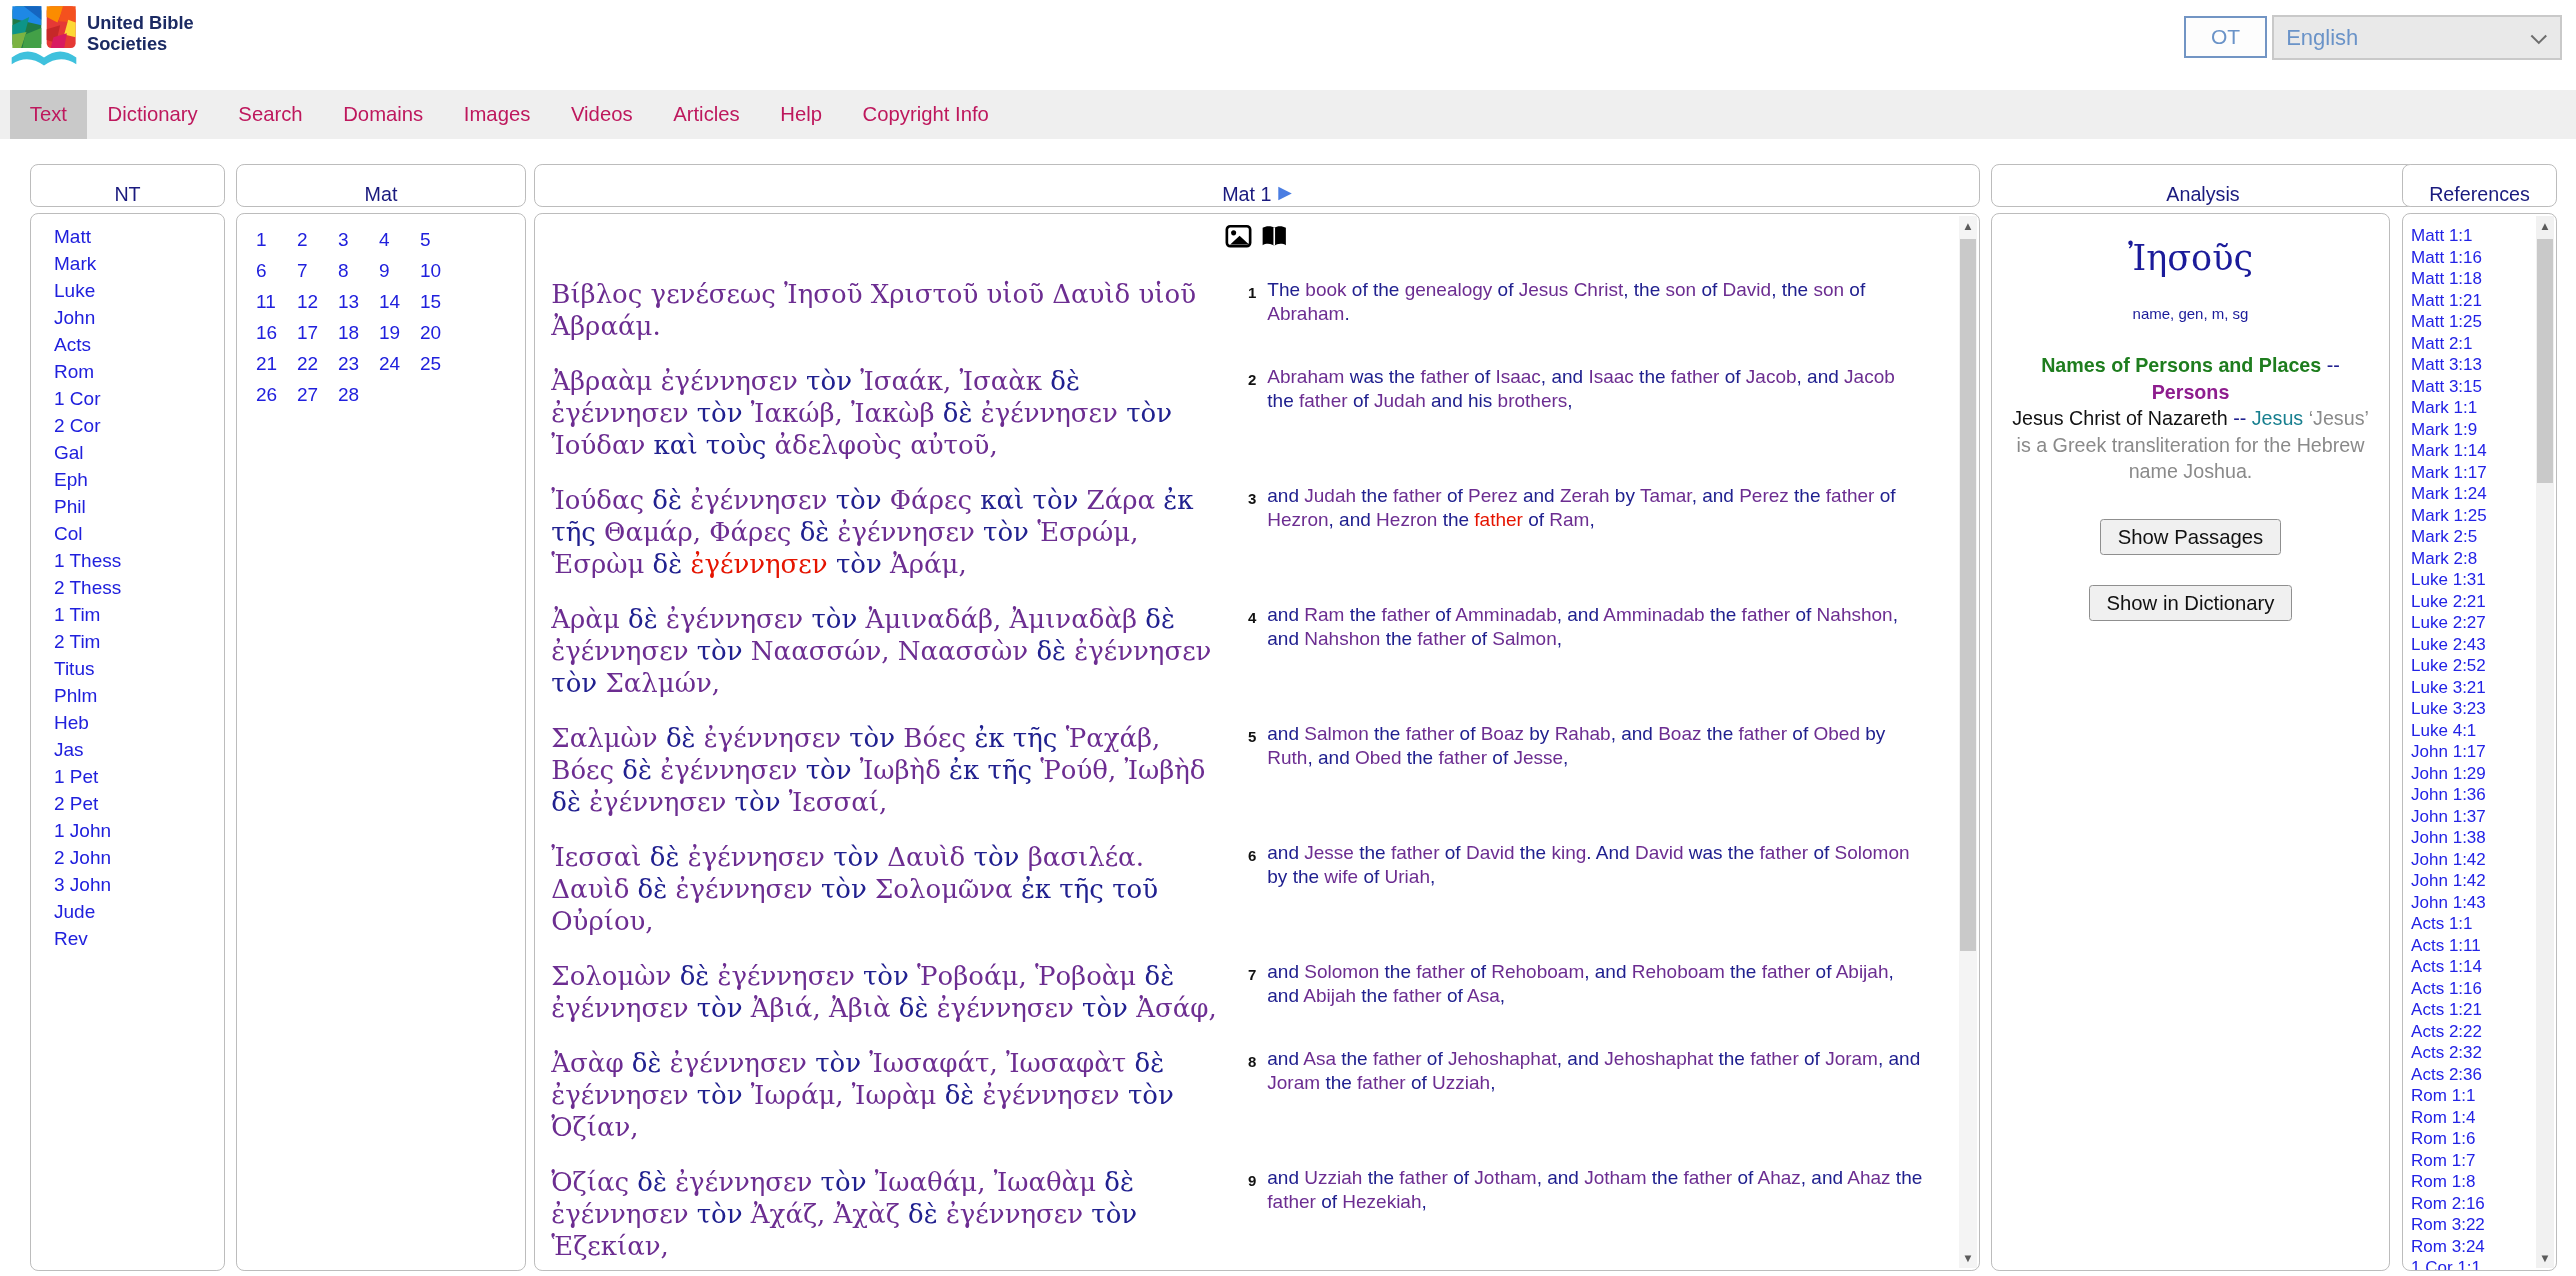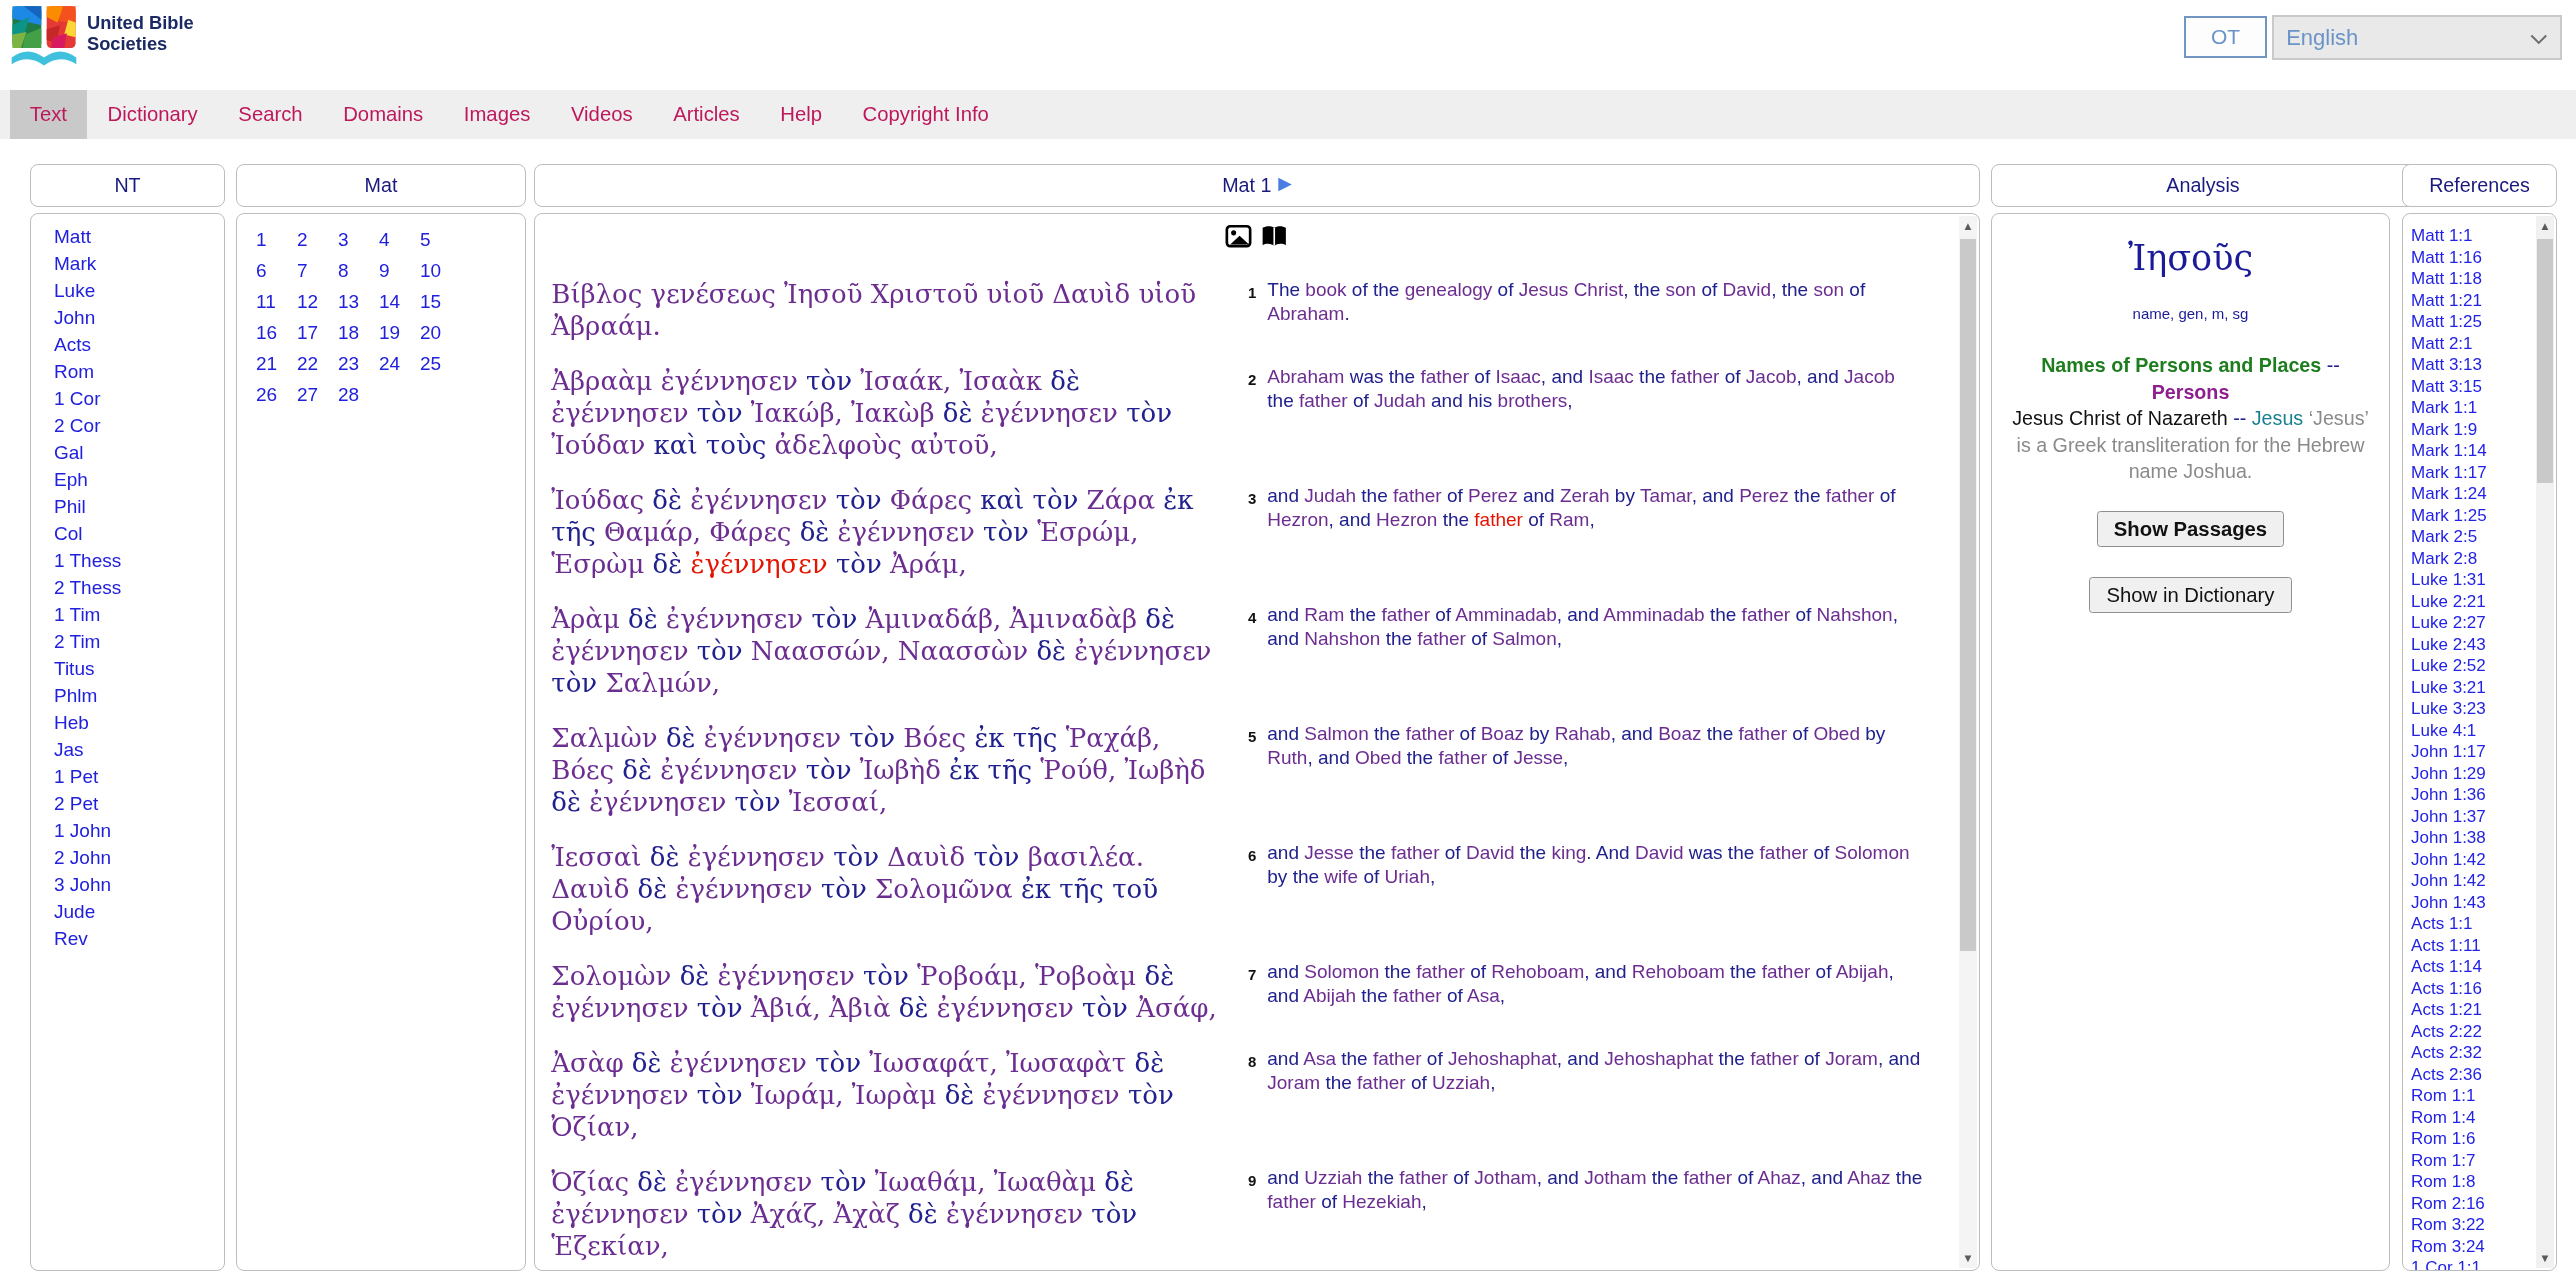--- a/index.html
+++ b/index.html
@@ -40,21 +40,21 @@
   }
   #lang-chevron{color:#6e6e6e;}
   
   #nav-bar{position:absolute;left:0;top:90px;width:2576px;height:49px;background:#efefef;
     display:flex;align-items:stretch;padding-left:9.5px;box-sizing:border-box;}
   .nav-tab{display:flex;align-items:center;padding:0 20.3px;font-size:20.3px;color:#be185d;cursor:pointer;}
   .nav-tab.active{background:#c9c9c9;}
   
   .panel-header{
     position:absolute;top:164px;height:43px;border:1.4px solid #bcbcbc;border-radius:8.1px;
-    background:#fff;color:#1a1a7e;font-size:19.7px;display:flex;align-items:center;
+    background:#fff;color:#1a1a7e;font-size:19.7px;display:flex;align-items:flex-end;
     justify-content:center;box-sizing:border-box;
   }
   .panel-body{
     position:absolute;top:213px;height:1058px;border:1.4px solid #bcbcbc;border-radius:8.1px;
     background:#fff;box-sizing:border-box;overflow:hidden;
   }
   
   #books-header{left:30px;width:195px;}
   #books-body{left:30px;width:195px;padding:9px 0 0 23px;}
   .book-link{font-size:19px;line-height:27px;color:#2020dd;cursor:pointer;white-space:nowrap;}
@@ -100,21 +100,21 @@
   .sep{color:#20208f;}
   .dom-value{color:#8e1d8e;font-weight:bold;}
   .gloss-main{color:#111;}
   .gloss-link{color:#177f8f;cursor:pointer;}
   .gloss-note{color:#8a8a8a;}
   .analysis-btn{
     display:block;margin:0 auto;font-size:20.3px;color:#111;
     background:#f0f0f0;border:1.4px solid #8f8f8f;border-radius:3.4px;
     padding:5.4px 16.3px;cursor:pointer;font-family:inherit;
   }
-  #btn-passages{margin-top:27px;font-weight:bold;}
+  #btn-passages{margin-top:35px;}
   #btn-dictionary{margin-top:30px;}
   
   #refs-header{left:2402px;width:155px;}
   #refs-body{left:2402px;width:155px;padding:11px 0 0 8.1px;}
   .ref-link{font-size:17px;line-height:21.5px;color:#2222e6;cursor:pointer;white-space:nowrap;}
   #refs-scrollbar{right:2px;background:#f1f1f1;}
   #refs-thumb{top:23px;height:244px;}
 </style>
 </head>
 <body>

